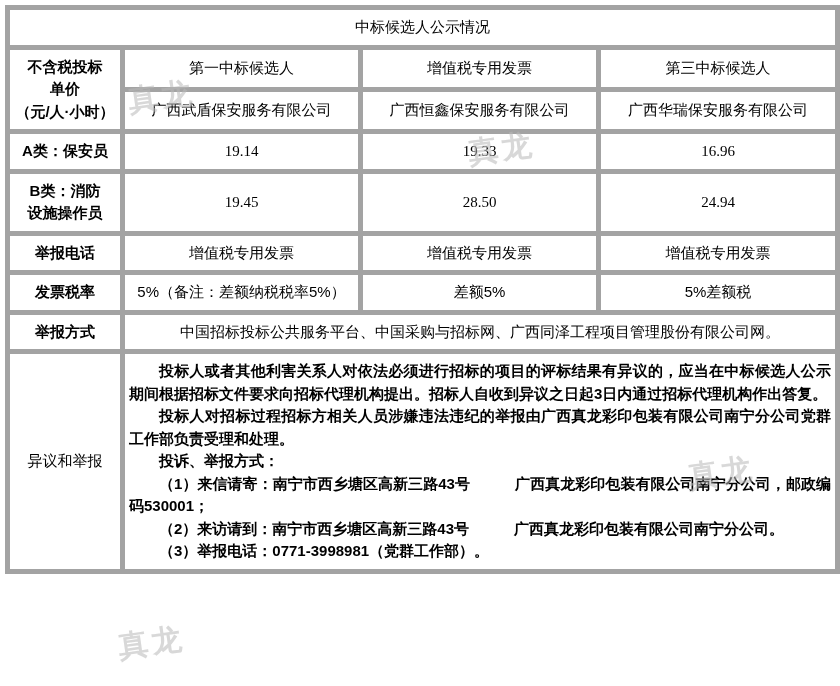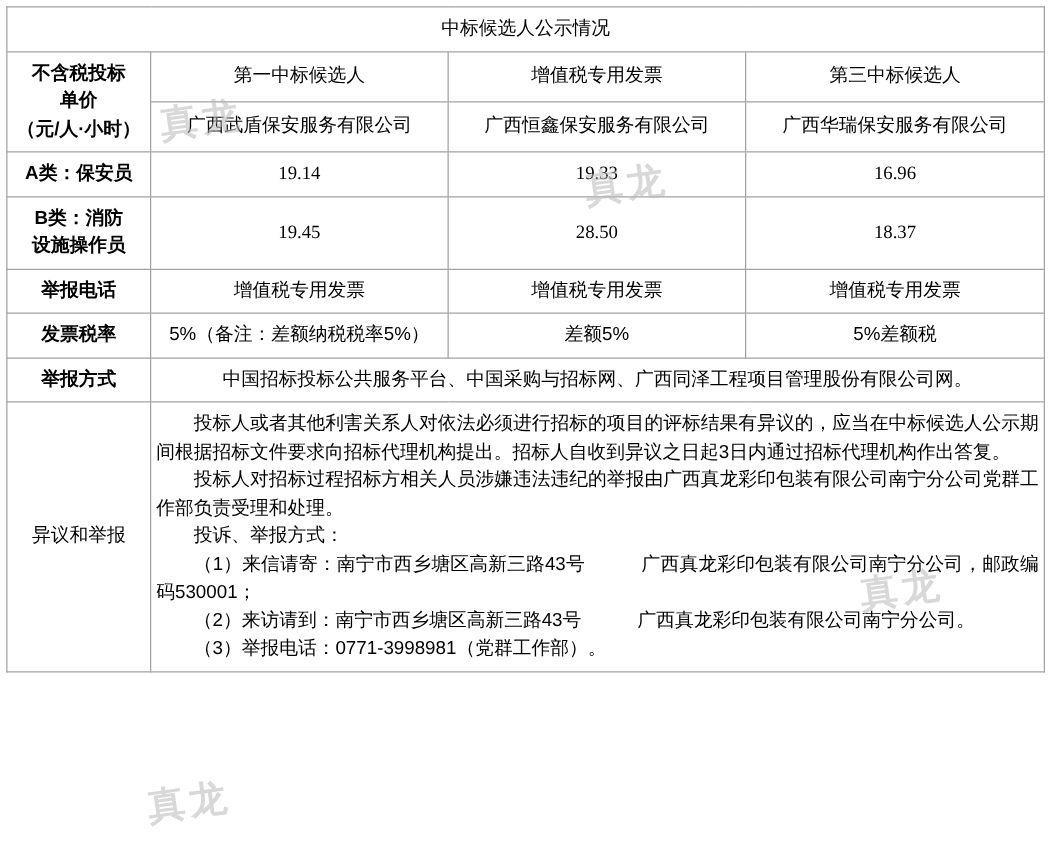--- a/index.html
+++ b/index.html
@@ -21,21 +21,21 @@
     position: relative;
     box-sizing: border-box;
   }
   table.bid-table {
     border-collapse: collapse;
     width: 830px;
     margin: 5px;
     table-layout: fixed;
   }
   table.bid-table td {
-    border: 1px solid #a3a3a3;
+    border: 5px solid #a3a3a3;
     text-align: center;
     vertical-align: middle;
     font-size: 15px;
     padding: 6px 4px;
     line-height: 1.5;
   }
   .title-cell {
     font-size: 15.5px;
     padding: 7px 4px;
   }
@@ -64,20 +64,21 @@
   }
   .notice-label {
     font-size: 15px;
   }
   .notice-body {
     text-align: left;
     vertical-align: top;
     font-size: 15px;
     line-height: 1.95;
     padding: 8px 12px 10px 12px;
+    font-weight: bold;
   }
   .notice-body p {
     margin: 0;
     text-indent: 2em;
     text-align: justify;
   }
   
   .stamp {
     position: absolute;
     color: #b9b9b9;
@@ -138,21 +139,21 @@
         <td class="num">16.96</td>
       </tr>
 
       <tr>
         <td class="label-cell label-multiline">
           <div>B类：消防</div>
           <div>设施操作员</div>
         </td>
         <td class="num">19.45</td>
         <td class="num">28.50</td>
-        <td class="num">18.37</td>
+        <td class="num">24.94</td>
       </tr>
 
       <tr>
         <td class="label-cell">举报电话</td>
         <td>增值税专用发票</td>
         <td>增值税专用发票</td>
         <td>增值税专用发票</td>
       </tr>
 
       <tr>

